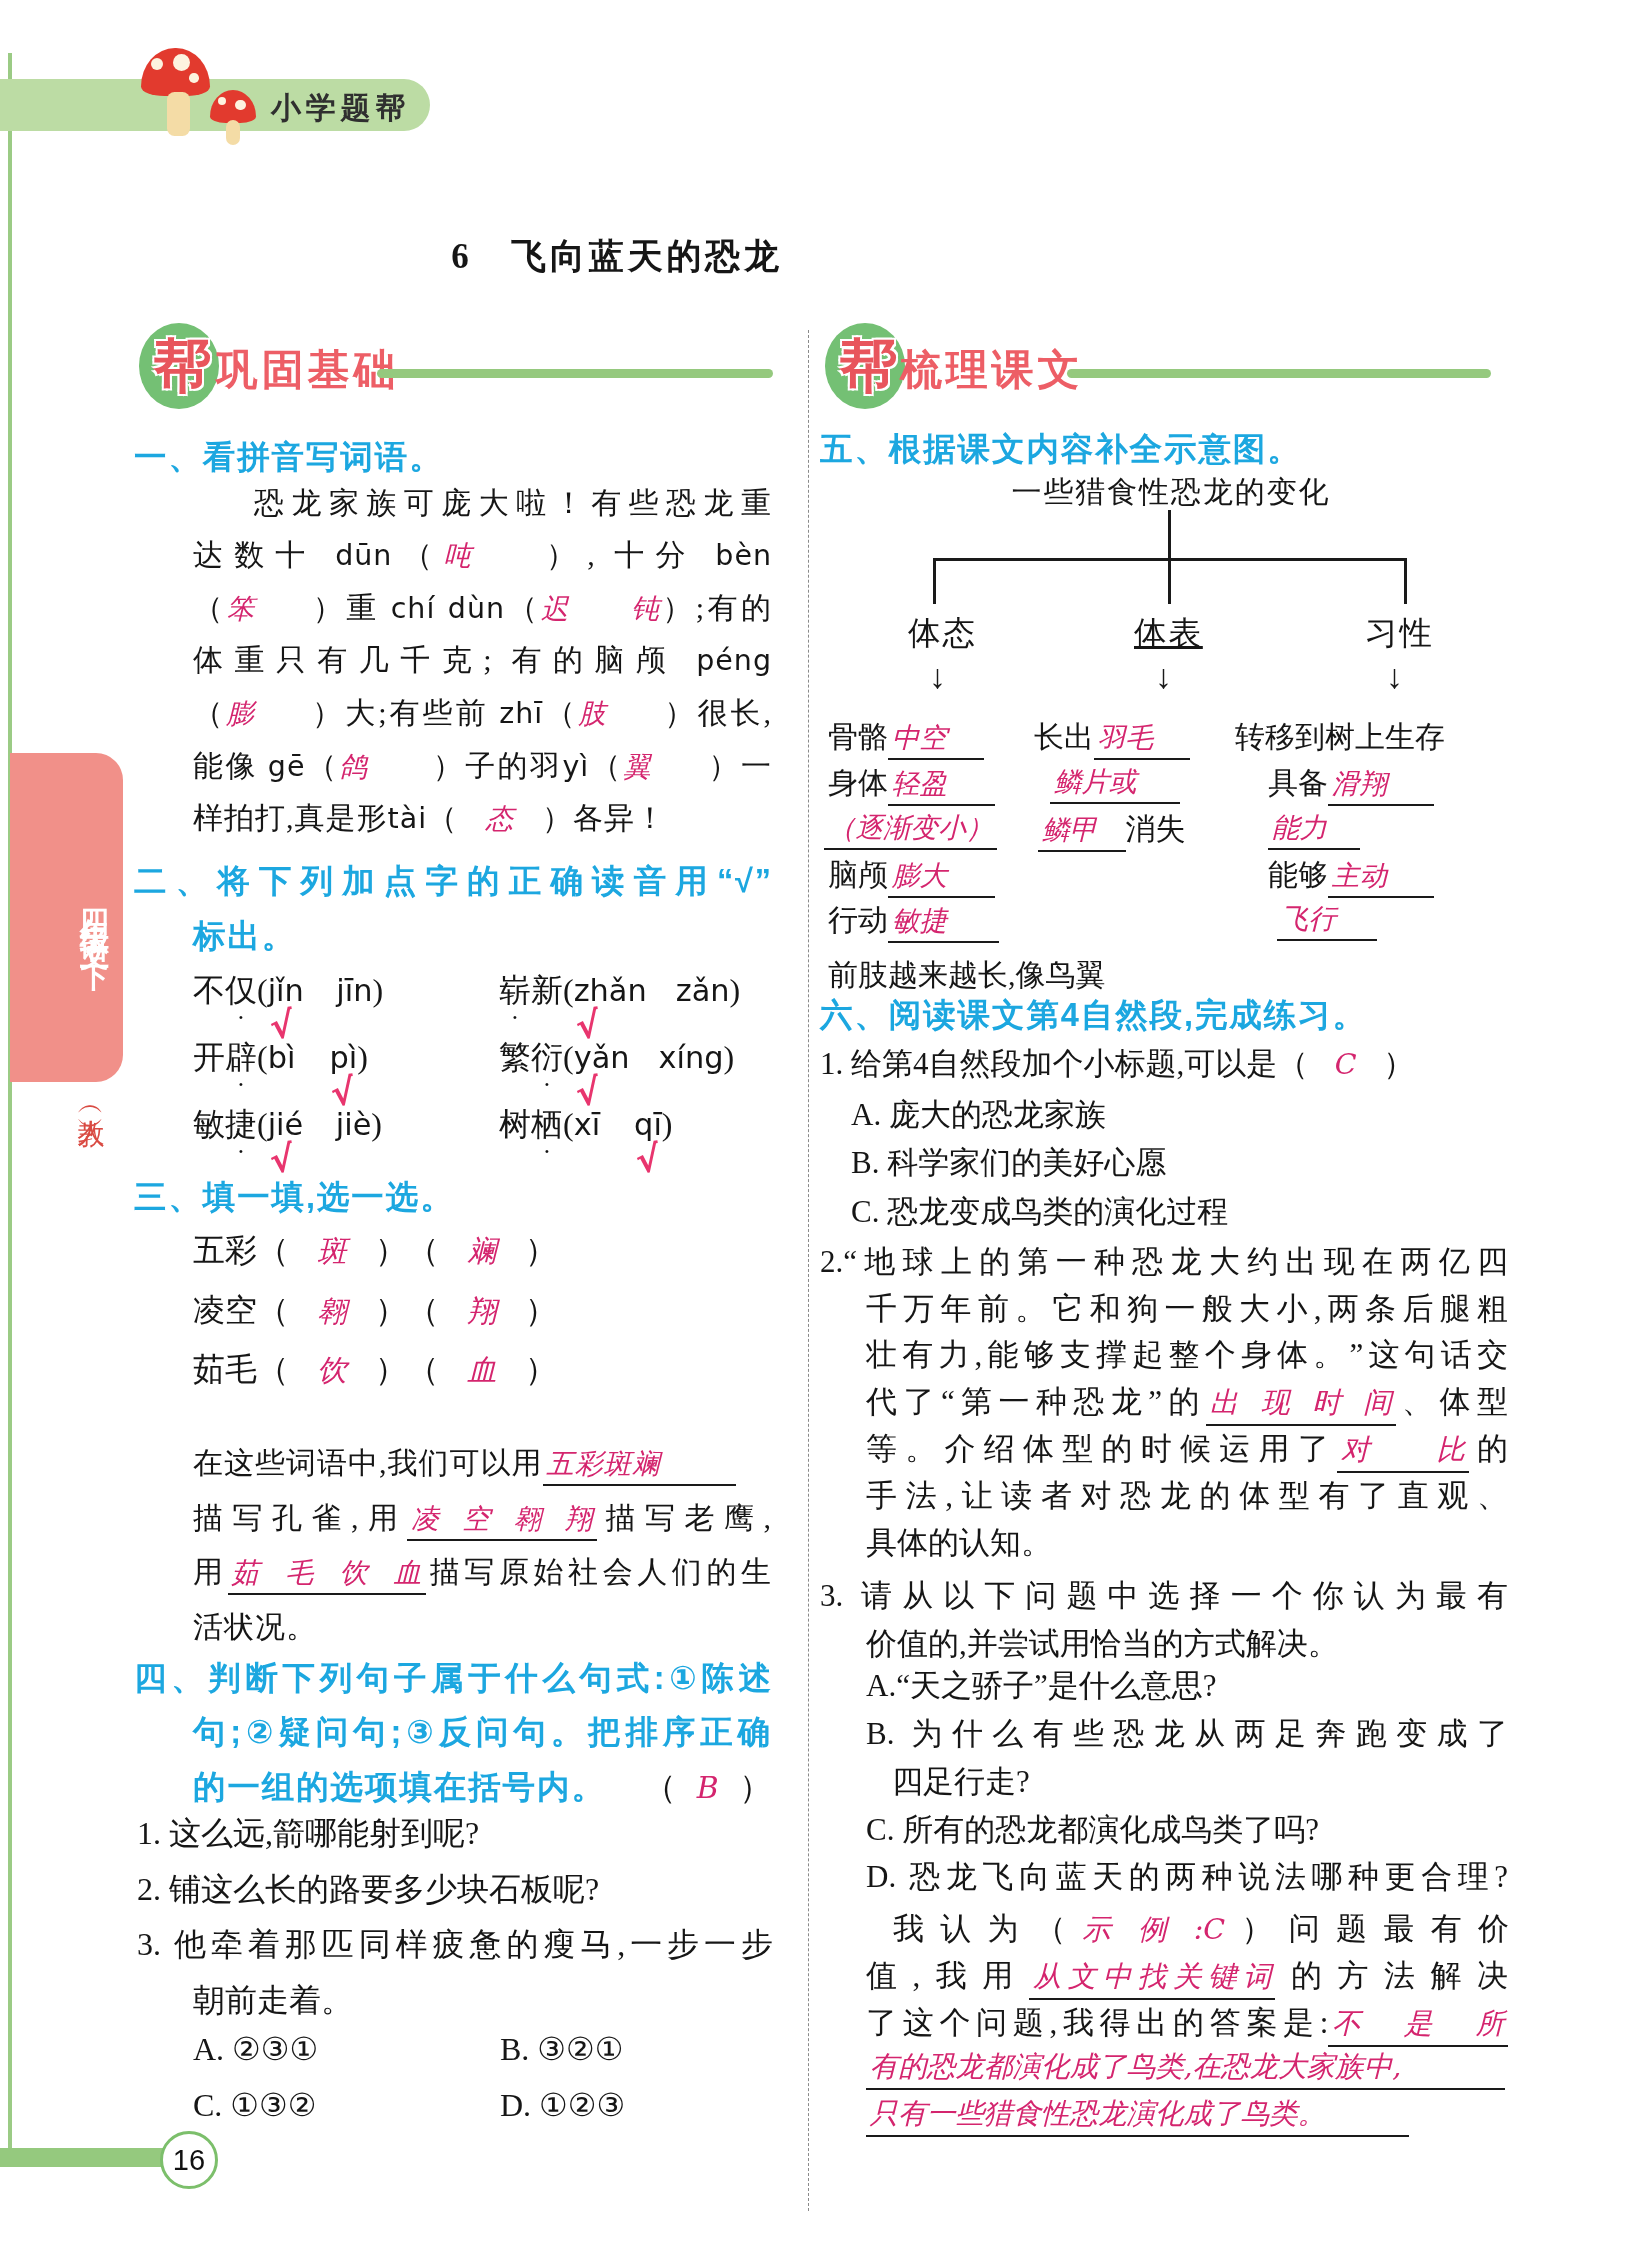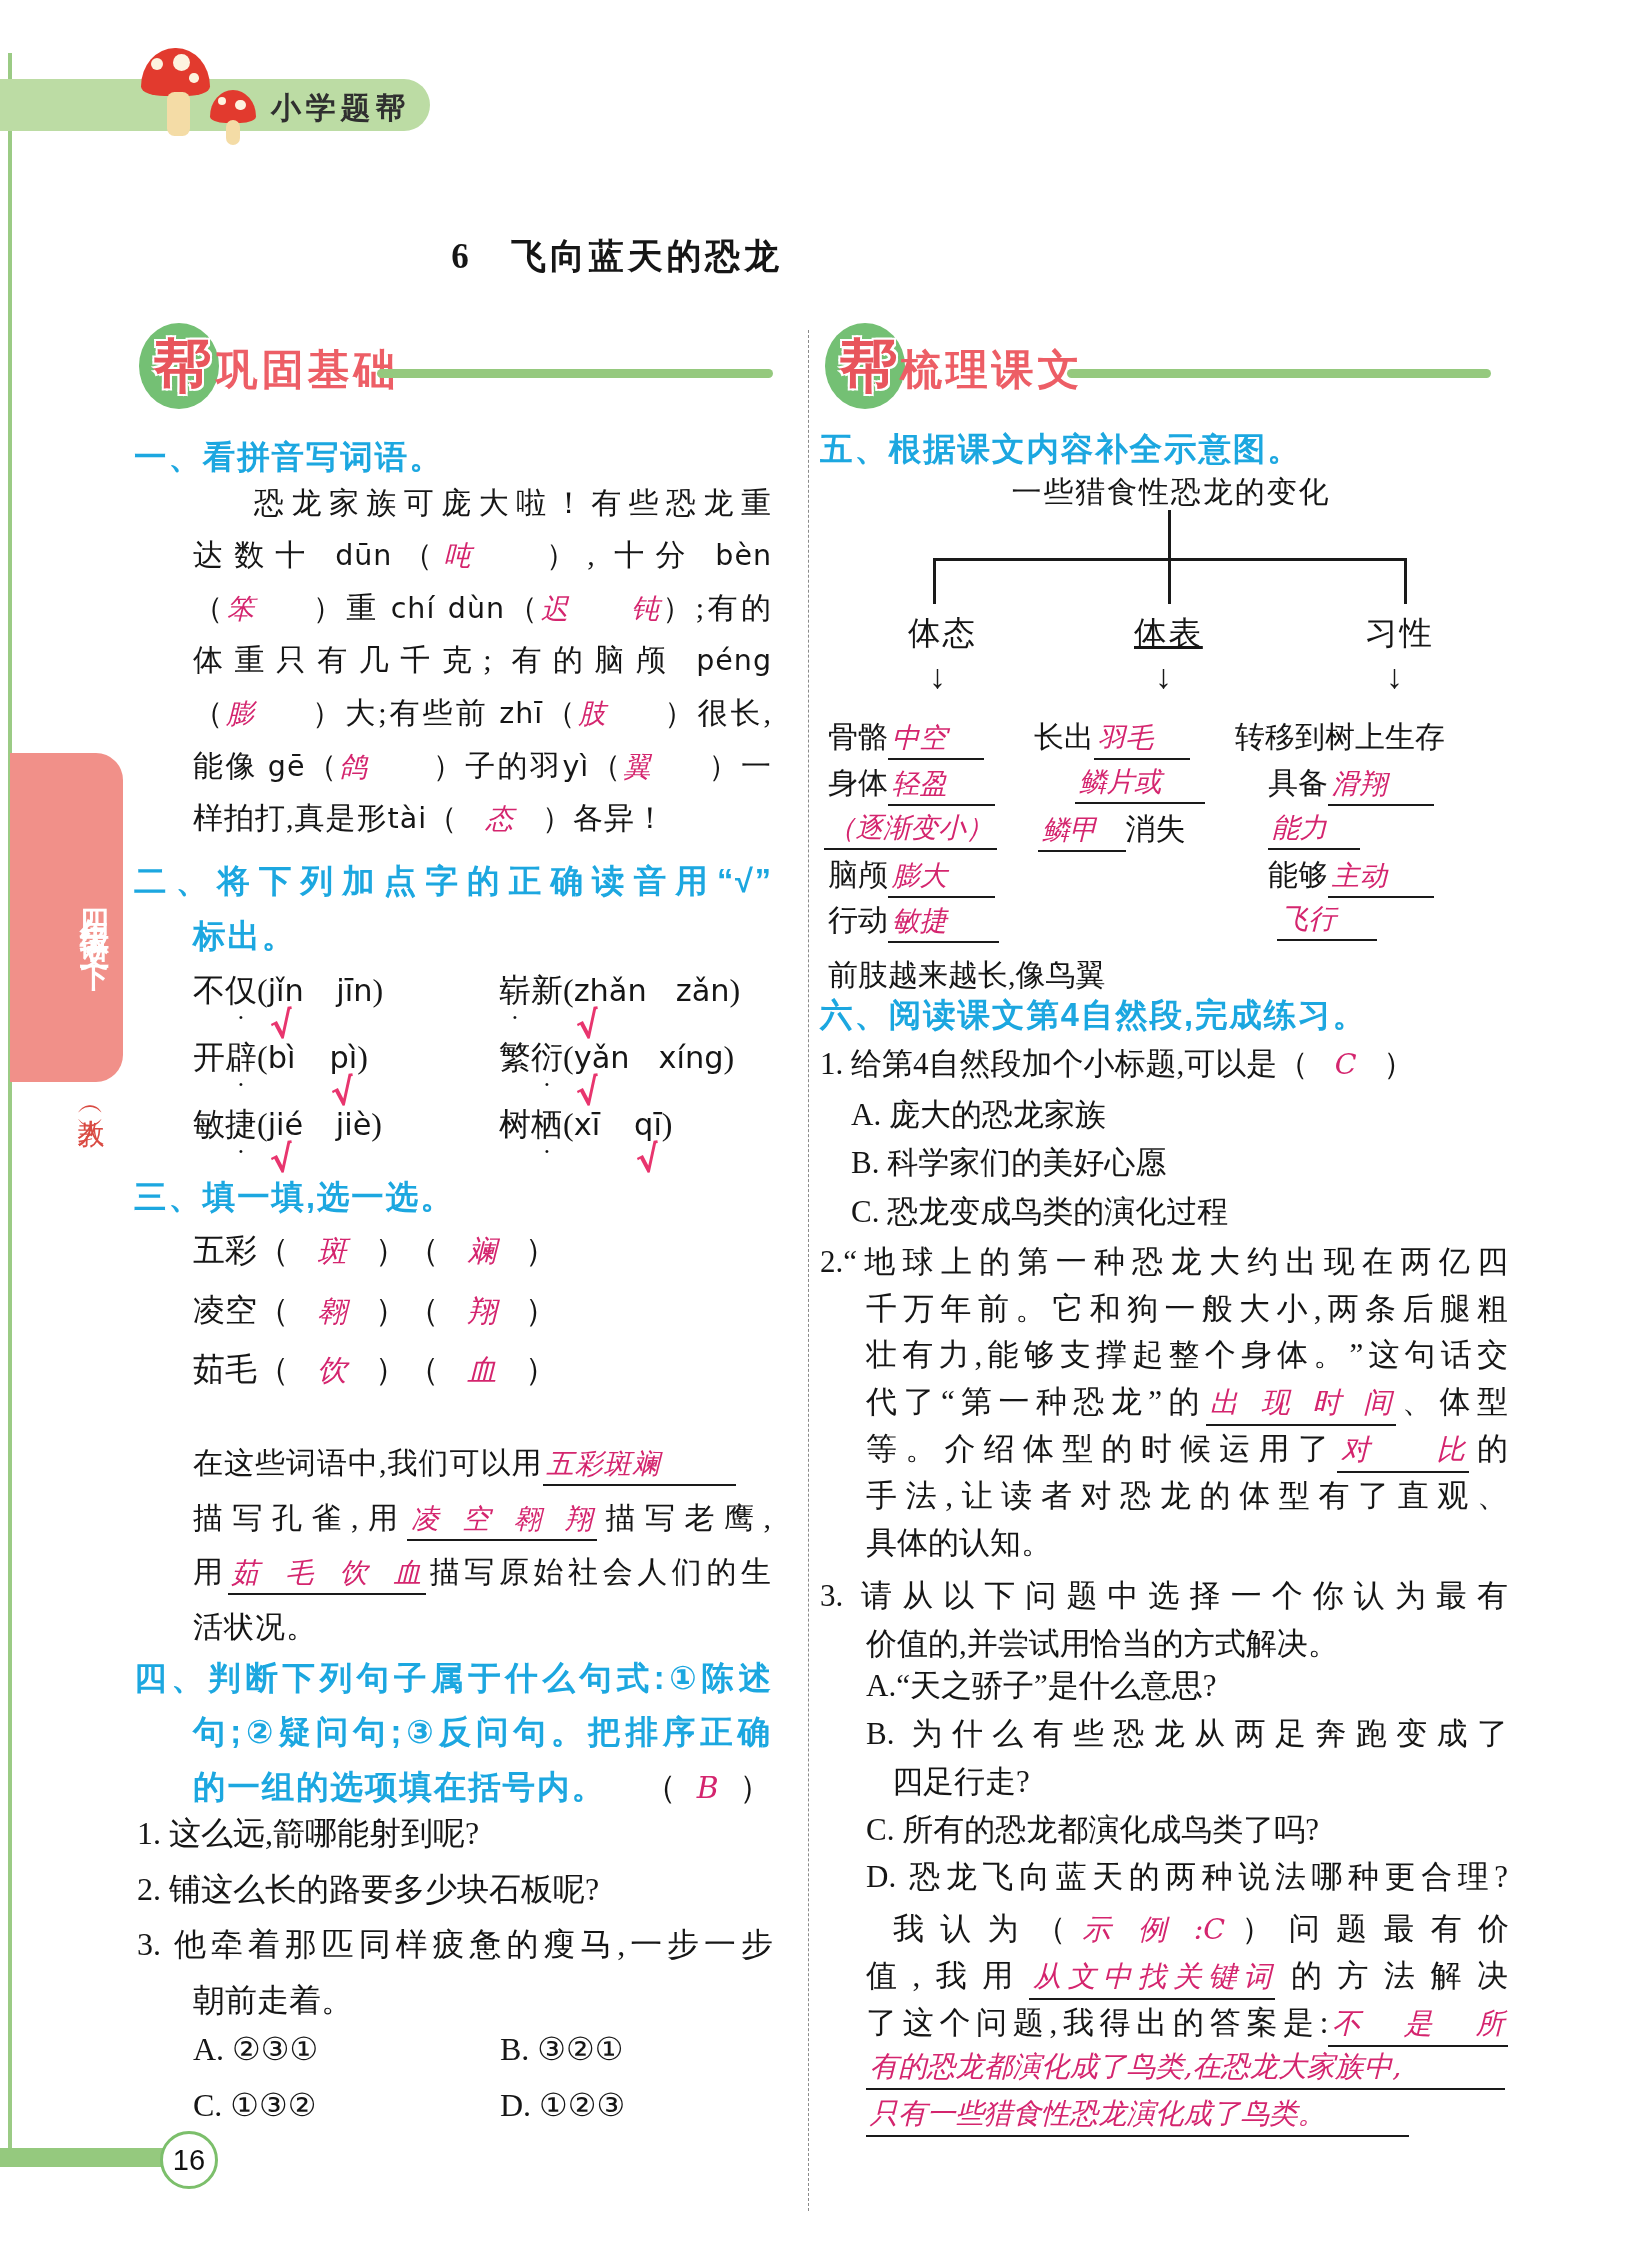--- a/index.html
+++ b/index.html
@@ -146,21 +146,21 @@
   <div class="abs h34" style="left:908px;top:612px;font-weight:normal;">体态</div>
   <div class="abs h34" style="left:1134px;top:612px;font-weight:normal;text-decoration:underline;">体表</div>
   <div class="abs h34" style="left:1365px;top:612px;font-weight:normal;">习性</div>
   <div class="abs arrow" style="left:929px;top:658px;">↓</div>
   <div class="abs arrow" style="left:1155px;top:658px;">↓</div>
   <div class="abs arrow" style="left:1386px;top:658px;">↓</div>
   <div class="abs d31" style="left:828px;top:717px;"><span class="sg sg-n">骨骼</span><span class="sg sg-u" style="min-width: 88px;">中空</span></div>
   <div class="abs d31" style="left:1034px;top:717px;"><span class="sg sg-n">长出</span><span class="sg sg-u" style="min-width: 88px;">羽毛</span></div>
   <div class="abs d31" style="left:1235px;top:717px;"><span class="sg sg-n">转移到树上生存</span></div>
   <div class="abs d31" style="left:828px;top:763px;"><span class="sg sg-n">身体</span><span class="sg sg-u" style="min-width: 99px;">轻盈</span></div>
-  <div class="abs d31" style="left:1075px;top:763px;"><span class="sg sg-u" style="min-width: 122px;">鳞片或</span></div>
+  <div class="abs d31" style="left:1050px;top:763px;"><span class="sg sg-u" style="min-width: 122px;">鳞片或</span></div>
   <div class="abs d31" style="left:1268px;top:763px;"><span class="sg sg-n">具备</span><span class="sg sg-u" style="min-width: 98px;">滑翔</span></div>
   <div class="abs d31" style="left:824px;top:809px;"><span class="sg sg-u">（逐渐变小）</span></div>
   <div class="abs d31" style="left:1038px;top:809px;"><span class="sg sg-u" style="min-width: 80px;">鳞甲</span><span class="sg sg-n">消失</span></div>
   <div class="abs d31" style="left:1268px;top:809px;"><span class="sg sg-u" style="min-width: 84px;">能力</span></div>
   <div class="abs d31" style="left:828px;top:855px;"><span class="sg sg-n">脑颅</span><span class="sg sg-u" style="min-width: 99px;">膨大</span></div>
   <div class="abs d31" style="left:1268px;top:855px;"><span class="sg sg-n">能够</span><span class="sg sg-u" style="min-width: 98px;">主动</span></div>
   <div class="abs d31" style="left:828px;top:900px;"><span class="sg sg-n">行动</span><span class="sg sg-u" style="min-width: 103px;">敏捷</span></div>
   <div class="abs d31" style="left:1277px;top:900px;"><span class="sg sg-u" style="min-width: 92px;">飞行</span></div>
   <div class="abs d31" style="left:828px;top:955px;">前肢越来越长,像鸟翼</div>
 

